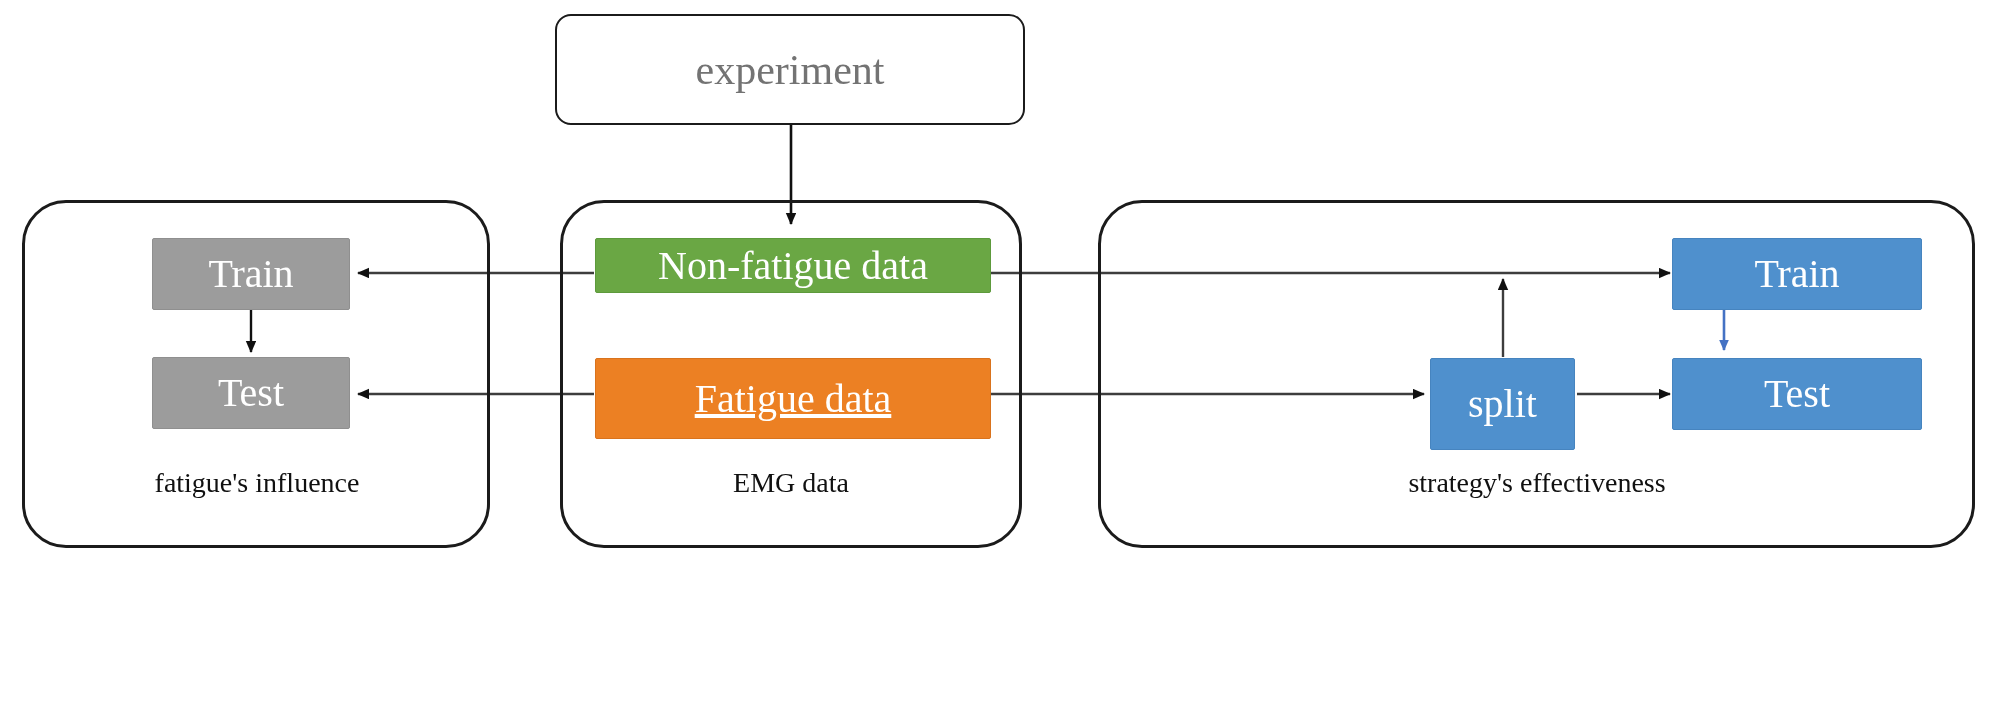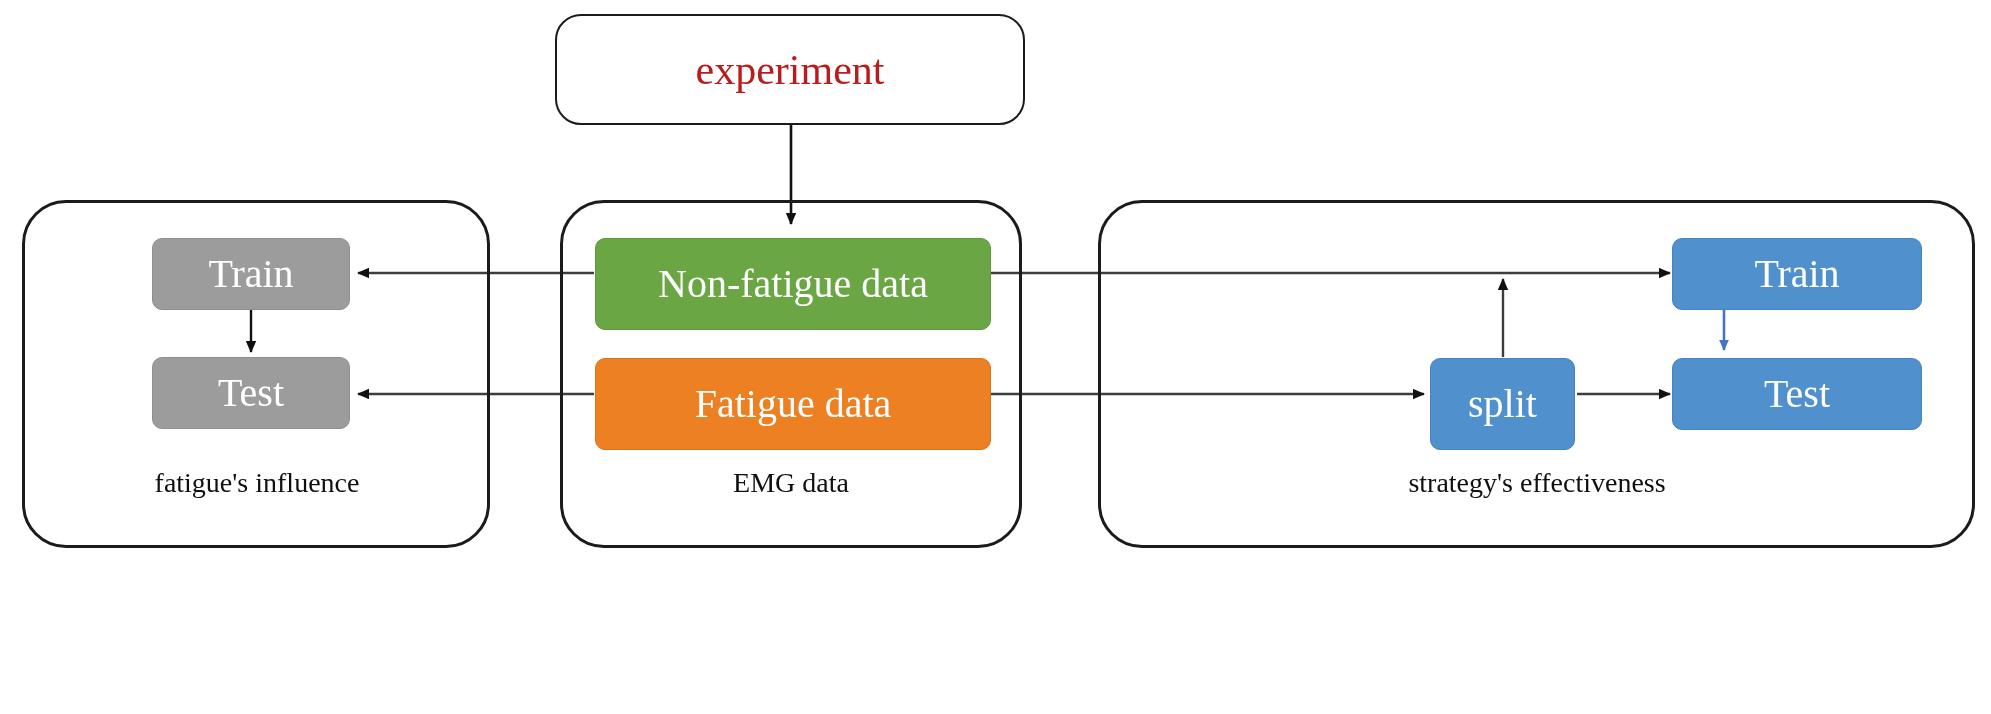--- a/index.html
+++ b/index.html
@@ -47,28 +47,28 @@
     z-index: 4;
     color: #101010;
     font-size: 28px;
     white-space: nowrap;
     text-align: center;
     background: #ffffff;
     line-height: 1.05;
   }
   .plain-box {
     border: 2.5px solid #1b1b1b;
-    border-radius: 26px;
+    border-radius: 16px;
     background: #ffffff;
-    color: #b91c1c;
+    color: #737373;
     font-size: 42px;
     z-index: 2;
   }
   .fill-box {
-    border-radius: 10px;
+    border-radius: 2px;
     color: #ffffff;
     font-size: 40px;
   }
   .fill-box.green  { background: #6aa744; border: 1px solid #5d9a3c; }
   .fill-box.orange { background: #ec8023; border: 1px solid #d9731d; }
   .fill-box.gray   { background: #9c9c9c; border: 1px solid #8f8f8f; }
   .fill-box.blue   { background: #4f90cd; border: 1px solid #4684bf; }
 </style>
 </head>
 <body>
@@ -131,20 +131,20 @@
 
   <div class="panel-label" style="left:62px; top:468px; width:390px;">fatigue's influence</div>
   <div class="panel-label" style="left:600px; top:468px; width:382px;">EMG data</div>
   <div class="panel-label" style="left:1128px; top:468px; width:818px;">strategy's effectiveness</div>
 
   <div class="node plain-box" style="left:555px; top:14px; width:470px; height:111px;">experiment</div>
 
   <div class="node fill-box gray" style="left:152px; top:238px; width:198px; height:72px;">Train</div>
   <div class="node fill-box gray" style="left:152px; top:357px; width:198px; height:72px;">Test</div>
 
-  <div class="node fill-box green" style="left:595px; top:238px; width:396px; height:92px;">Non-fatigue data</div>
-  <div class="node fill-box orange" style="left:595px; top:358px; width:396px; height:92px;">Fatigue data</div>
+  <div class="node fill-box green" style="left:595px; top:238px; width:396px; height:55px;">Non-fatigue data</div>
+  <div class="node fill-box orange" style="left:595px; top:358px; width:396px; height:81px;text-decoration:underline;">Fatigue data</div>
 
   <div class="node fill-box blue" style="left:1430px; top:358px; width:145px; height:92px;">split</div>
   <div class="node fill-box blue" style="left:1672px; top:238px; width:250px; height:72px;">Train</div>
   <div class="node fill-box blue" style="left:1672px; top:358px; width:250px; height:72px;">Test</div>
 
 </div>
 
 </body></html>

